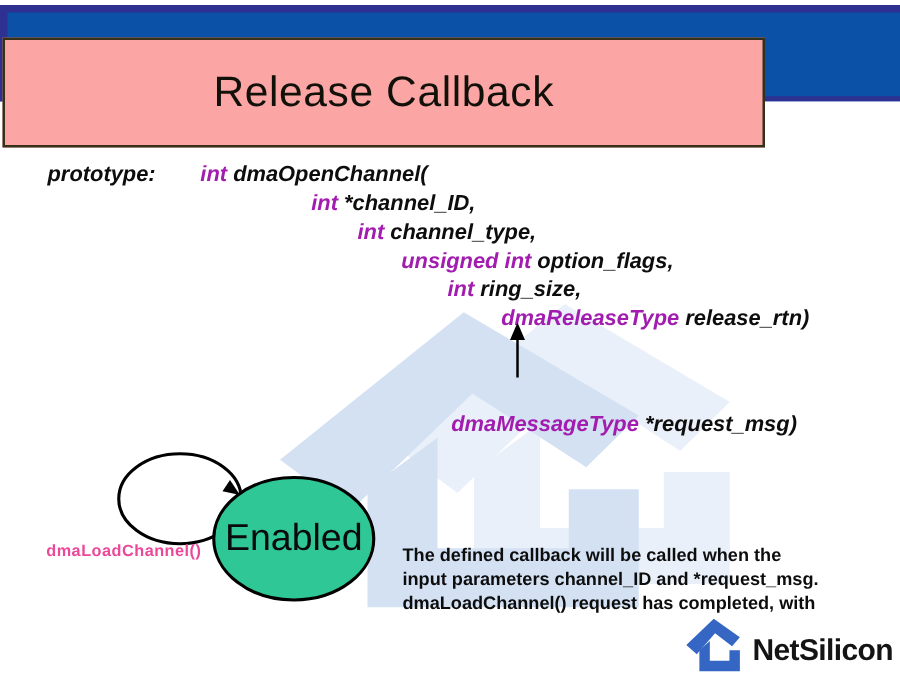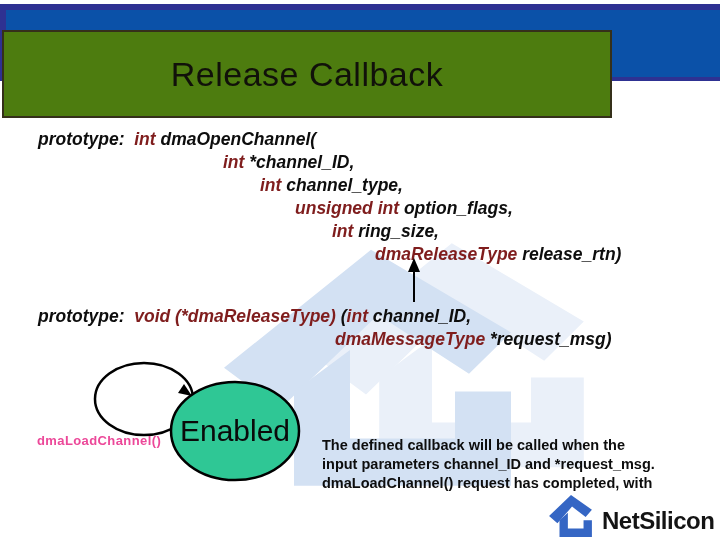--- a/index.html
+++ b/index.html
@@ -8,36 +8,36 @@
     font-family:"Liberation Sans","DejaVu Sans",sans-serif;
   }
   
   .top-bar{
     position:absolute;left:0;top:4px;width:714px;height:67px;
     background:#0b51a8;
     border:6px solid #2e3192;border-right:none;border-bottom:4px solid #2e3192;
   }
   .title-box{
     position:absolute;left:2px;top:30px;width:606px;height:84px;
-    background:#4d7c0f;border:2px solid #35301a;
+    background:#fca5a5;border:2px solid #35301a;
     display:flex;align-items:center;justify-content:center;
   }
   .title-box .t{
     font-size:34px;color:#11110a;letter-spacing:0.5px;
   }
   
   .wm{position:absolute;left:0;top:0;width:720px;height:540px;z-index:0;}
   .content{position:absolute;left:0;top:0;width:720px;height:540px;z-index:1;}
   
   .cl{
     position:absolute;white-space:pre;
     font-style:italic;font-weight:bold;font-size:17.5px;color:#0d0d0d;
     line-height:20px;
   }
-  .kw{color:#7f1d1d;}
+  .kw{color:#a21caf;margin-left:26px;}
   
   .conn-arrow{position:absolute;left:404px;top:256px;}
   
   .diagram-svg{position:absolute;left:20px;top:355px;}
   .state-label{
     position:absolute;left:170px;top:414px;width:130px;text-align:center;
     font-size:30px;color:#0a0a0a;
   }
   .trans-label{
     position:absolute;left:37px;top:433px;
@@ -86,21 +86,20 @@
     <div class="cl" style="left:260px;top:175px"><span class="kw">int</span><span> channel_type,</span></div>
     <div class="cl" style="left:332px;top:221px"><span class="kw">int</span><span> ring_size,</span></div>
     <div class="cl" style="left:295px;top:198px"><span class="kw">unsigned int</span><span> option_flags,</span></div>
     <div class="cl" style="left:375px;top:244px"><span class="kw">dmaReleaseType</span><span> release_rtn)</span></div>
 
     <svg class="conn-arrow" width="20" height="50" viewBox="0 0 20 50">
       <line x1="10" y1="46" x2="10" y2="12" stroke="#000" stroke-width="2"></line>
       <polygon points="10,2 4,16 16,16" fill="#000"></polygon>
     </svg>
 
-    <div class="cl" style="left:38px;top:306px"><span>prototype:  </span><span class="kw">void (*dmaReleaseType)</span><span> (</span><span class="kw">int</span><span> channel_ID,</span></div>
     <div class="cl" style="left:335px;top:329px"><span class="kw">dmaMessageType</span><span> *request_msg)</span></div>
 
     <svg class="diagram-svg" width="300" height="140" viewBox="0 0 300 140">
       <ellipse cx="124" cy="44" rx="49" ry="36" fill="#ffffff" stroke="#000" stroke-width="2.5"></ellipse>
       <ellipse cx="215" cy="76" rx="64" ry="49" fill="#2fc795" stroke="#000" stroke-width="2.5"></ellipse>
       <polygon points="172,41 158,38 164,29" fill="#000"></polygon>
     </svg>
     <div class="state-label">Enabled</div>
     <div class="trans-label">dmaLoadChannel()</div>
 

